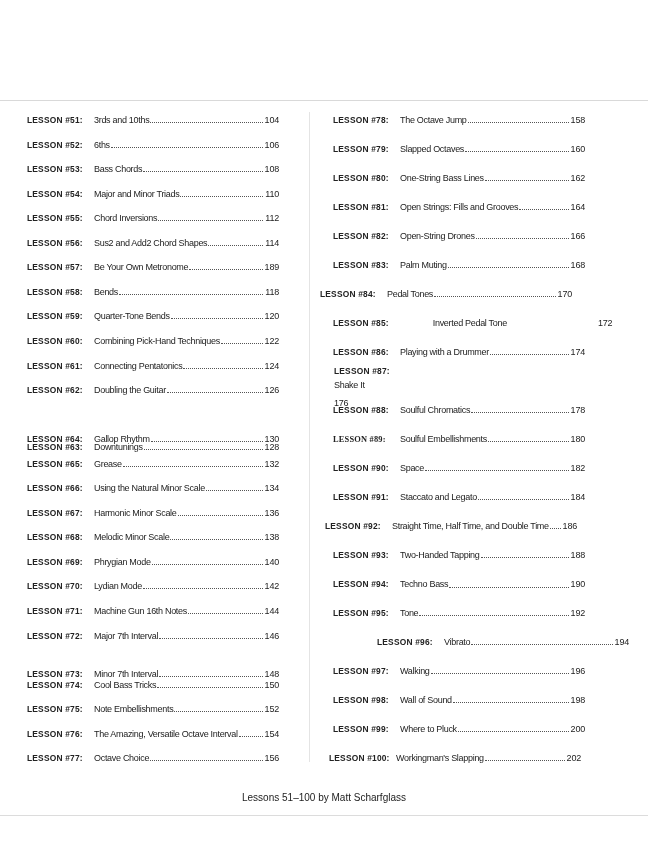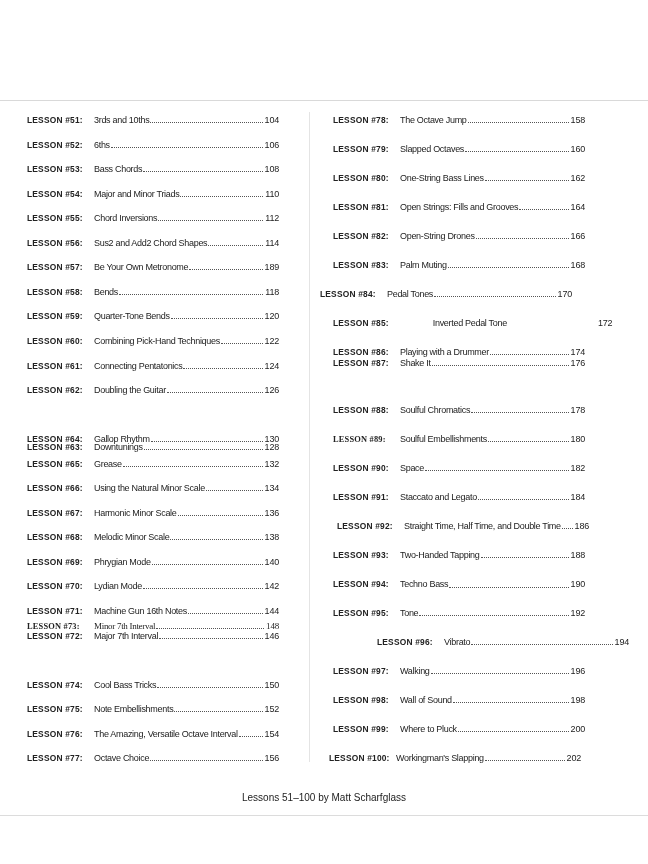--- a/index.html
+++ b/index.html
@@ -149,21 +149,21 @@
       <span class="title">Machine Gun 16th Notes</span>
       <span class="leader"></span>
       <span class="page">144</span>
     </div>
     <div class="entry" style="left: 27px; width: 252px; top: 628.55px;">
       <span class="label" style="width: 67px;">LESSON #72:</span>
       <span class="title">Major 7th Interval</span>
       <span class="leader"></span>
       <span class="page">146</span>
     </div>
-    <div class="entry" style="left: 27px; width: 252px; top: 619px; font-family: Liberation Serif, serif;">
+    <div class="entry" style="left: 27px; width: 252px; top: 667px;">
       <span class="label" style="width: 67px;">LESSON #73:</span>
       <span class="title">Minor 7th Interval</span>
       <span class="leader"></span>
       <span class="page">148</span>
     </div>
     <div class="entry" style="left: 27px; width: 252px; top: 677.65px;">
       <span class="label" style="width: 67px;">LESSON #74:</span>
       <span class="title">Cool Bass Tricks</span>
       <span class="leader"></span>
       <span class="page">150</span>
@@ -235,21 +235,21 @@
       <span class="title">Inverted Pedal Tone</span>
       <span class="leader"></span>
       <span class="page">172</span>
     </div>
     <div class="entry" style="left: 333px; width: 252px; top: 345px;">
       <span class="label" style="width: 67px;">LESSON #86:</span>
       <span class="title">Playing with a Drummer</span>
       <span class="leader"></span>
       <span class="page">174</span>
     </div>
-    <div class="entry" style="left: 333px; width: 252px; top: 356px;">
+    <div class="entry" style="left: 333px; width: 252px; top: 364px; flex-direction: column;">
       <span class="label" style="width: 67px;">LESSON #87:</span>
       <span class="title">Shake It</span>
       <span class="leader"></span>
       <span class="page">176</span>
     </div>
     <div class="entry" style="left: 333px; width: 252px; top: 403px;">
       <span class="label" style="width: 67px;">LESSON #88:</span>
       <span class="title">Soulful Chromatics</span>
       <span class="leader"></span>
       <span class="page">178</span>
@@ -265,21 +265,21 @@
       <span class="title">Space</span>
       <span class="leader"></span>
       <span class="page">182</span>
     </div>
     <div class="entry" style="left: 333px; width: 252px; top: 490px;">
       <span class="label" style="width: 67px;">LESSON #91:</span>
       <span class="title">Staccato and Legato</span>
       <span class="leader"></span>
       <span class="page">184</span>
     </div>
-    <div class="entry" style="left: 337px; width: 252px; top: 519px;">
+    <div class="entry" style="left: 325px; width: 252px; top: 519px;">
       <span class="label" style="width: 67px;">LESSON #92:</span>
       <span class="title">Straight Time, Half Time, and Double Time</span>
       <span class="leader"></span>
       <span class="page">186</span>
     </div>
     <div class="entry" style="left: 333px; width: 252px; top: 548px;">
       <span class="label" style="width: 67px;">LESSON #93:</span>
       <span class="title">Two-Handed Tapping</span>
       <span class="leader"></span>
       <span class="page">188</span>

